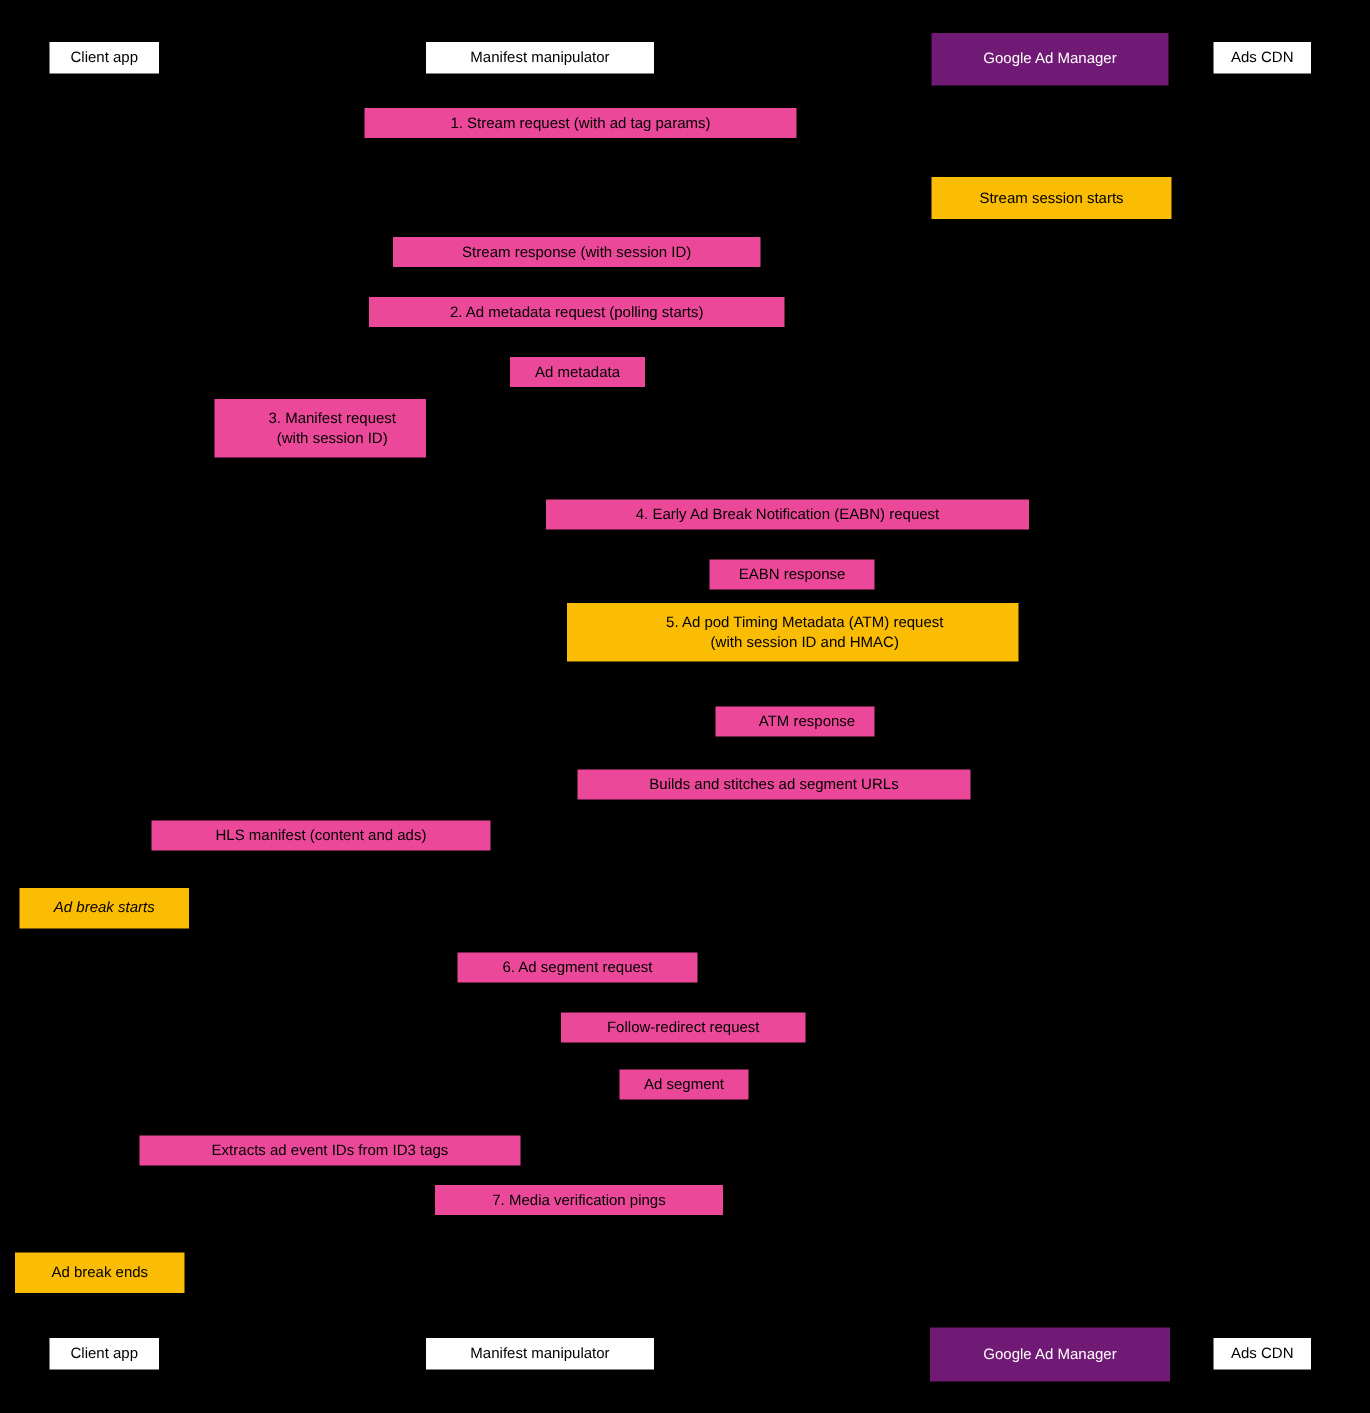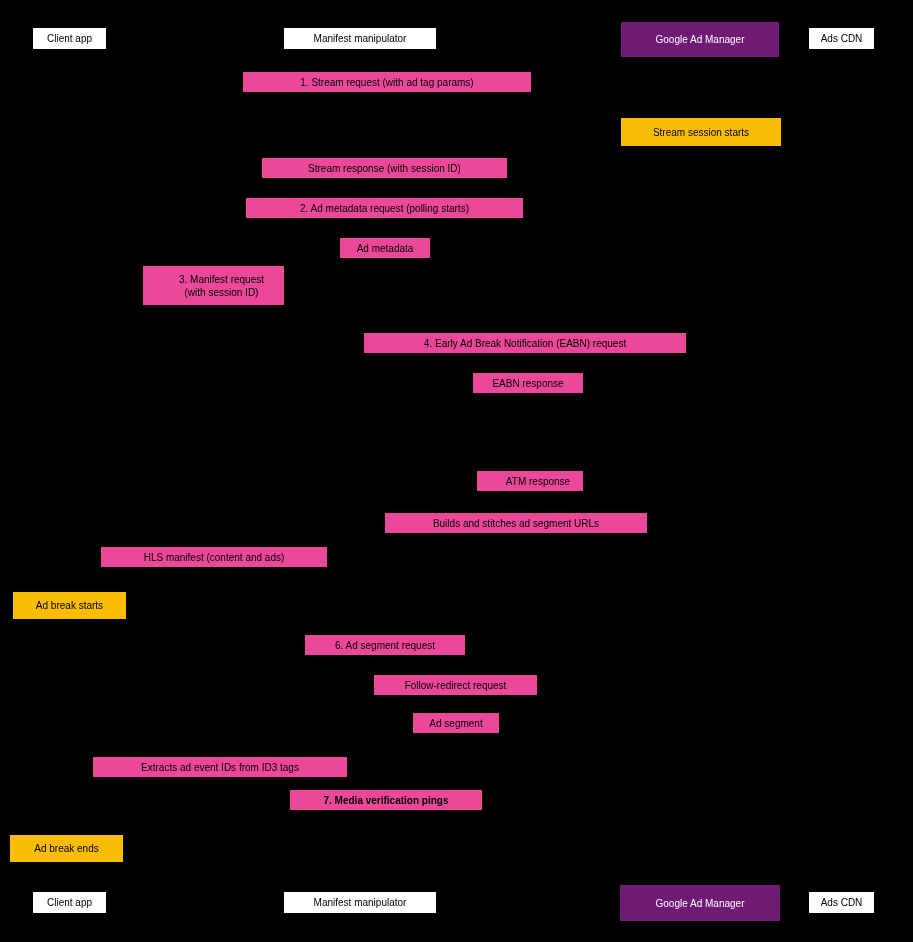--- a/index.html
+++ b/index.html
@@ -47,38 +47,40 @@
 
   <div class="el msg" style="left:340px; top:238px; width:90px; height:20px;">Ad metadata</div>
 
   <div class="el msg multiline" style="left:143px; top:266px; width:141px; height:39px;">3. Manifest request
 (with session ID)</div>
 
   <div class="el msg" style="left:364px; top:333px; width:322px; height:20px;">4. Early Ad Break Notification (EABN) request</div>
 
   <div class="el msg" style="left:473px; top:373px; width:110px; height:20px;">EABN response</div>
 
+  <div class="el note multiline" style="left:378px; top:402px; width:301px; height:39px;">5. Ad pod Timing Metadata (ATM) request
+(with session ID and HMAC)</div>
 
   <div class="el msg" style="left:477px; top:471px; width:106px; height:20px;padding-left:16px;">ATM response</div>
 
   <div class="el msg" style="left:385px; top:513px; width:262px; height:20px;">Builds and stitches ad segment URLs</div>
 
   <div class="el msg" style="left:101px; top:547px; width:226px; height:20px;">HLS manifest (content and ads)</div>
 
-  <div class="el note" style="left:13px; top:592px; width:113px; height:27px;">Ad break starts</div>
+  <div class="el note" style="left:13px; top:592px; width:113px; height:27px;font-style:italic;">Ad break starts</div>
 
   <div class="el msg" style="left:305px; top:635px; width:160px; height:20px;">6. Ad segment request</div>
 
   <div class="el msg" style="left:374px; top:675px; width:163px; height:20px;">Follow-redirect request</div>
 
   <div class="el msg" style="left:413px; top:713px; width:86px; height:20px;">Ad segment</div>
 
   <div class="el msg" style="left:93px; top:757px; width:254px; height:20px;">Extracts ad event IDs from ID3 tags</div>
 
-  <div class="el msg" style="left:290px; top:790px; width:192px; height:20px;font-weight:bold;">7. Media verification pings</div>
+  <div class="el msg" style="left:290px; top:790px; width:192px; height:20px;">7. Media verification pings</div>
 
   <div class="el note" style="left:10px; top:835px; width:113px; height:27px;">Ad break ends</div>
 
   <div class="el part" style="left:33px; top:892px; width:73px; height:21px;">Client app</div>
   <div class="el part" style="left:284px; top:892px; width:152px; height:21px;">Manifest manipulator</div>
   <div class="el gam" style="left:620px; top:885px; width:160px; height:36px;">Google Ad Manager</div>
   <div class="el part" style="left:809px; top:892px; width:65px; height:21px;">Ads CDN</div>
 
 </div>
 

